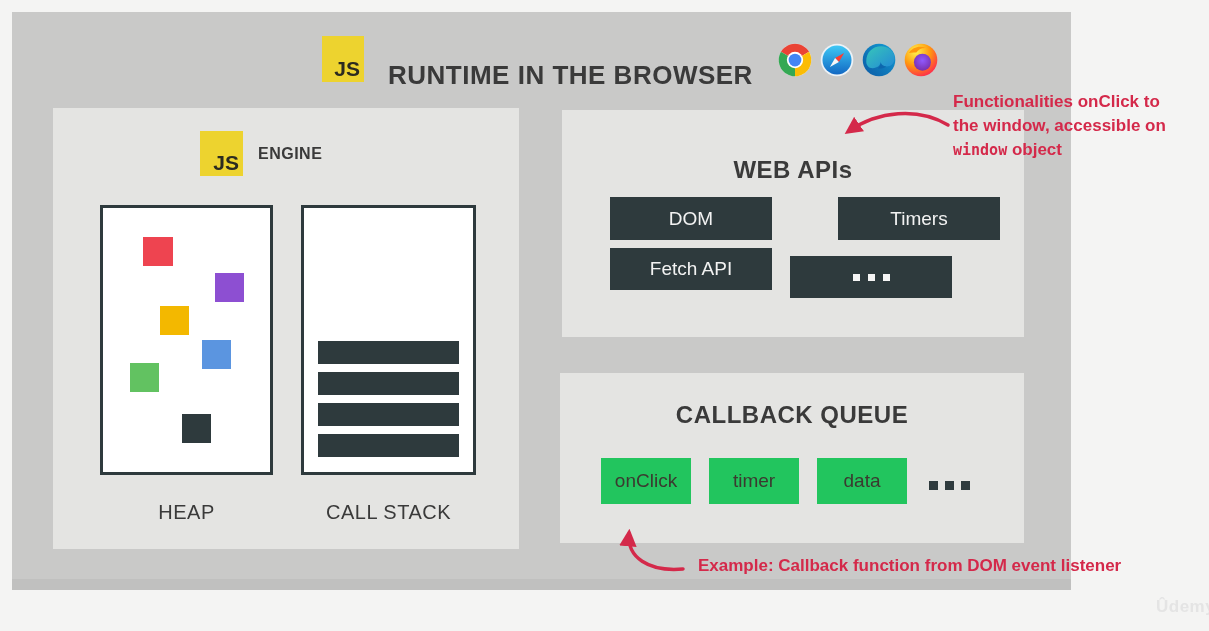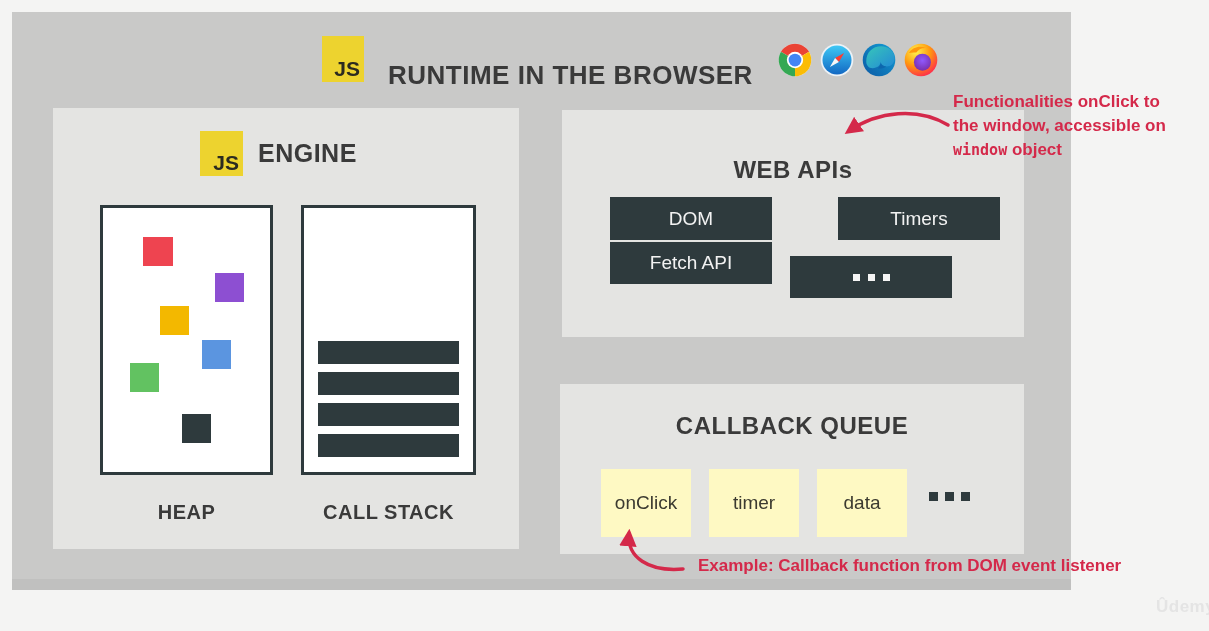--- a/index.html
+++ b/index.html
@@ -22,58 +22,58 @@
   .badge-title{left:310px;top:24px;width:42px;height:46px;font-size:21px;}
   .main-title{position:absolute;left:376px;top:34px;height:26px;line-height:26px;
     font-size:26px;font-weight:bold;color:var(--text_dark);letter-spacing:.5px;white-space:nowrap;margin-top:16px;}
   .browser-row{position:absolute;left:766px;top:31px;display:flex;gap:8px;}
   .browser-row svg{width:34px;height:34px;display:block;}
 
   
   .panel{position:absolute;background:var(--panel_bg);}
   .engine-panel{left:41px;top:96px;width:466px;height:441px;}
   .webapis-panel{left:550px;top:98px;width:462px;height:227px;}
-  .callback-panel{left:548px;top:372px;width:464px;height:170px;padding-left:40px;}
+  .callback-panel{left:548px;top:361px;width:464px;height:170px;padding-left:40px;}
 
   .badge-engine{left:147px;top:23px;width:43px;height:45px;font-size:21px;}
   .engine-title{position:absolute;left:205px;top:23px;height:45px;line-height:45px;
-    font-size:25px;font-weight:bold;color:var(--text_dark);letter-spacing:.5px;}
+    font-size:16px;font-weight:bold;color:var(--text_dark);letter-spacing:.5px;}
 
   .heap-box{position:absolute;left:47px;top:97px;width:173px;height:270px;background:var(--white);
     border:3px solid var(--dark);}
   .stack-box{position:absolute;left:248px;top:97px;width:175px;height:270px;background:var(--white);
     border:3px solid var(--dark);}
   .heap-block{position:absolute;width:29px;height:29px;}
   .hb0{left:40px;top:29px;width:30px;}
   .hb1{left:112px;top:65px;}
   .hb2{left:57px;top:98px;}
   .hb3{left:99px;top:132px;}
   .hb4{left:27px;top:155px;}
   .hb5{left:79px;top:206px;}
   .stack-frames{position:absolute;left:14px;right:14px;bottom:15px;display:flex;flex-direction:column;gap:8px;}
   .stack-frame{height:23px;background:var(--dark);}
-  .box-label{position:absolute;top:393px;text-align:center;font-size:20px;font-weight:bold;
+  .box-label{position:absolute;top:393px;text-align:center;font-size:20px;font-weight:normal;
     color:var(--text_dark);letter-spacing:.5px;}
   .heap-label{left:47px;width:173px;}
   .stack-label{left:248px;width:175px;}
 
   .panel-title{position:absolute;left:0;width:100%;text-align:center;font-size:24px;font-weight:bold;
     color:var(--text_dark);letter-spacing:.5px;}
   .webapis-panel .panel-title{top:46px;}
   .callback-panel .panel-title{top:28px;}
 
   .api-btn{position:absolute;background:var(--dark);color:#f2f2f2;display:flex;align-items:center;
     justify-content:center;font-size:19px;}
   .btn-dom{left:48px;top:87px;width:162px;height:43px;}
   .btn-timers{left:228px;top:87px;width:162px;height:43px;margin-left:48px;}
-  .btn-fetch{left:48px;top:132px;width:162px;height:42px;}
+  .btn-fetch{left:48px;top:138px;width:162px;height:42px;}
   .btn-more{left:228px;top:146px;width:162px;height:42px;gap:8px;}
   .sqdot-w{width:7px;height:7px;background:#f5f5f5;display:block;}
 
-  .cb-item{position:absolute;top:85px;width:90px;height:68px;background:#fef9c3;color:#3b3a30;
+  .cb-item{position:absolute;top:85px;width:90px;height:46px;background:#22c55e;color:#3b3a30;
     display:flex;align-items:center;justify-content:center;font-size:19px;}
   .cb-0{left:41px;} .cb-1{left:149px;} .cb-2{left:257px;}
   .cb-dots{position:absolute;left:369px;top:108px;display:flex;gap:7px;}
   .sqdot-d{width:9px;height:9px;background:var(--dark);display:block;}
 
   
   .note{position:absolute;color:var(--red);font-weight:bold;}
   .note-webapis{left:953px;top:90px;font-size:17px;line-height:24px;white-space:nowrap;}
   .note-webapis .mono{font-family:"DejaVu Sans Mono", monospace;font-size:15px;}
   .note-callback{left:698px;top:556px;font-size:17px;white-space:nowrap;}

